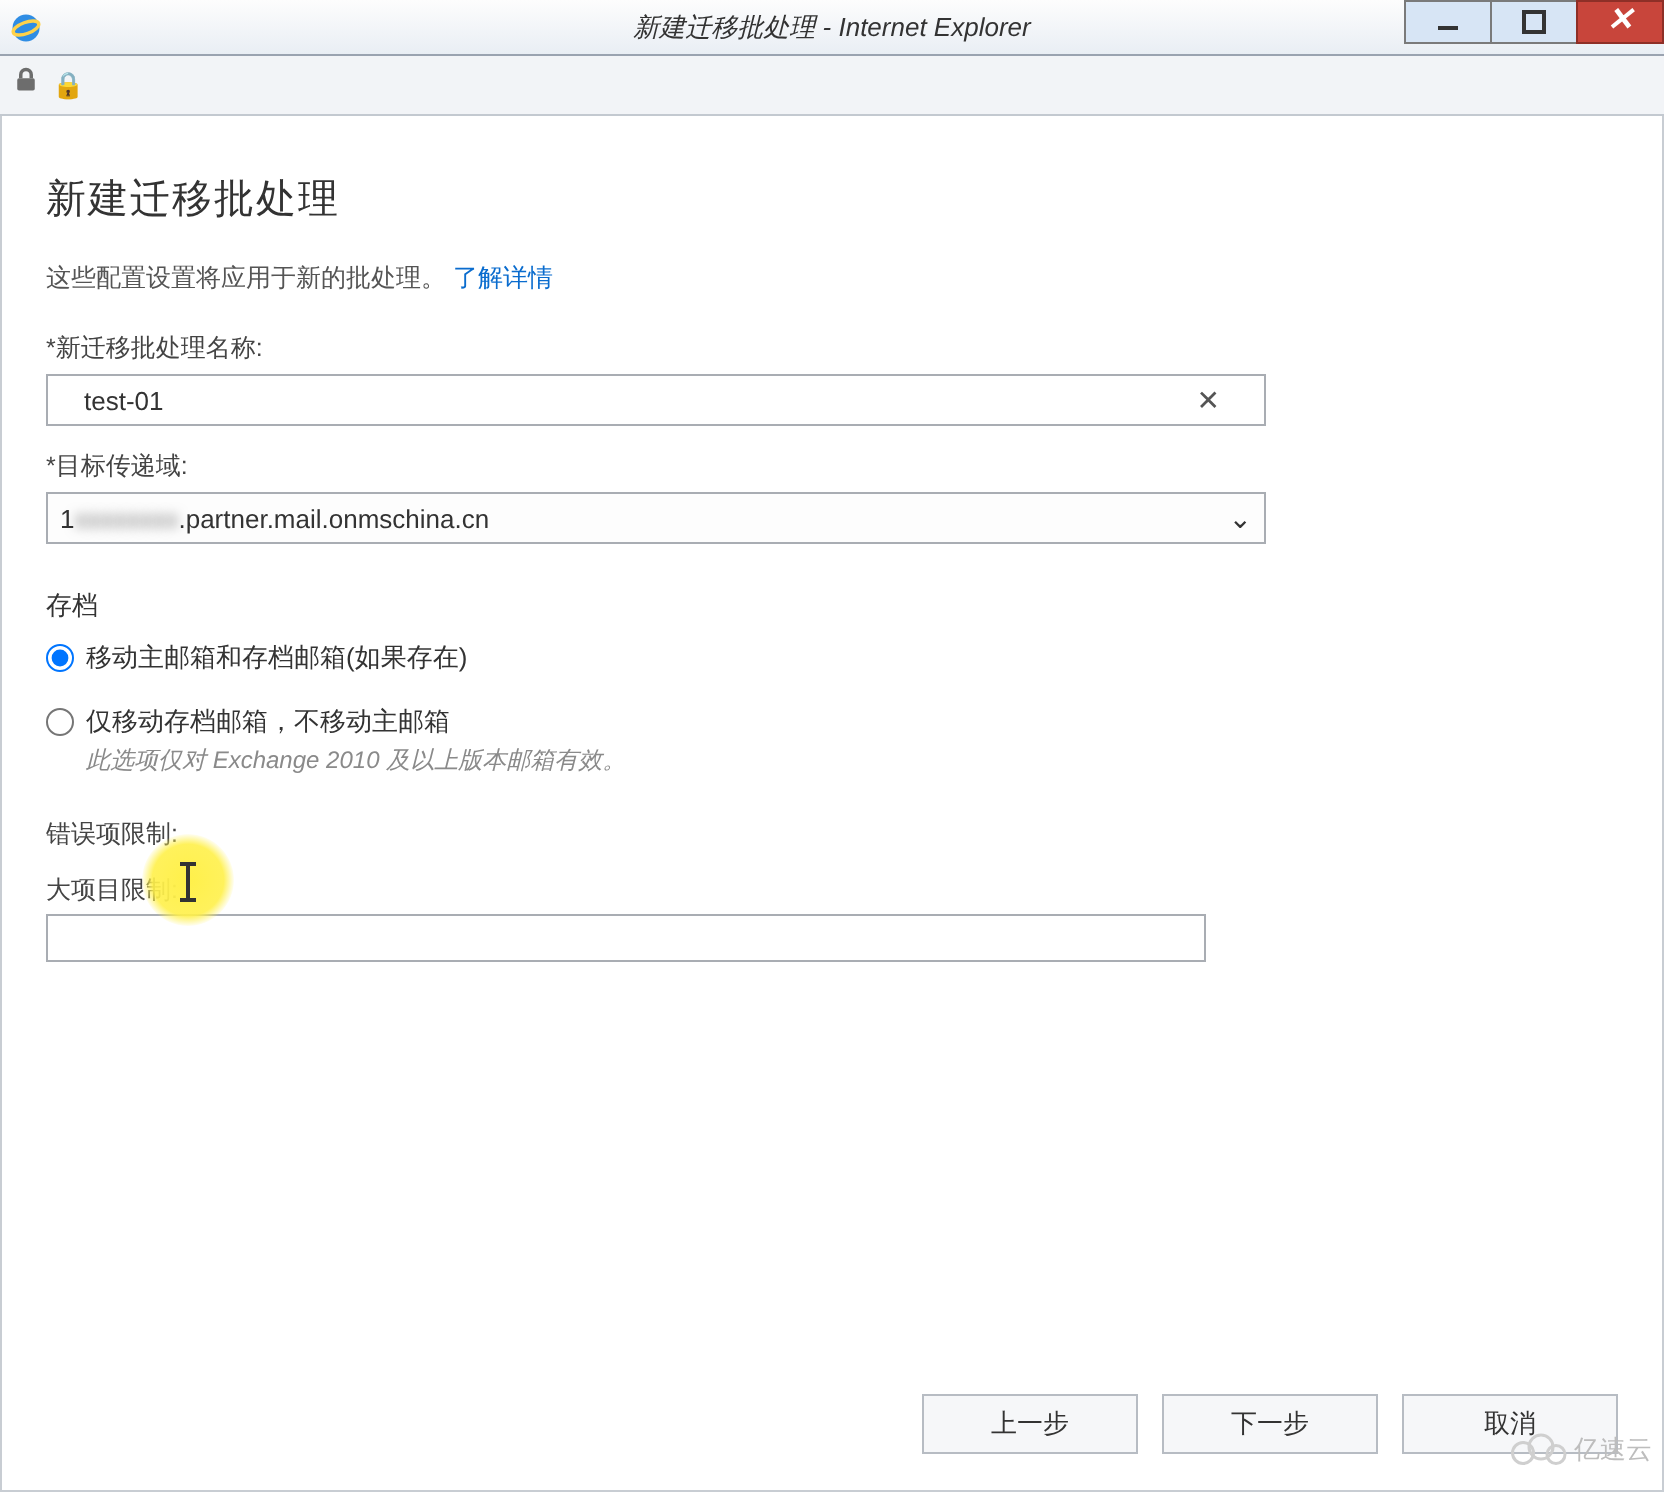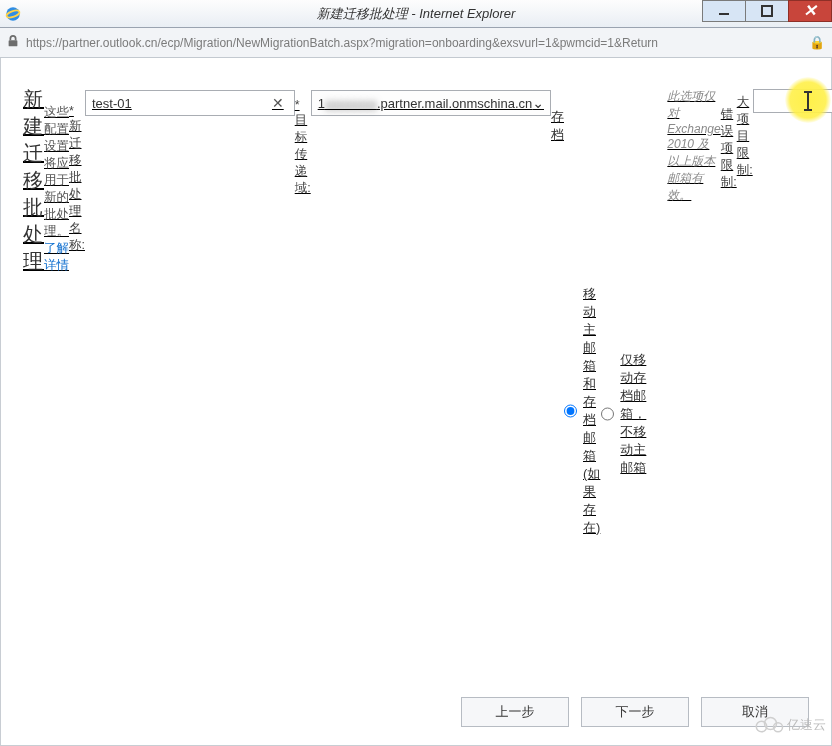--- a/index.html
+++ b/index.html
@@ -14,28 +14,28 @@
   .win-btn.min { background:#d7e5f5; }
   .win-btn.max { background:#d7e5f5; }
   .win-btn.close { background:#c8453b; color:#fff; border-color:#8e2f27; font-weight:bold; }
 
   
   .addrbar { height: 30px; background:#f2f4f7; border-bottom:1px solid #c3c9d0; display:flex; align-items:center; padding:0 6px; gap:6px; }
   .addrbar .url { font-size:12px; color:#7b7b7b; white-space:nowrap; overflow:hidden; text-overflow:ellipsis; flex:1; }
   .lock { width:14px; height:14px; display:inline-block; }
 
   
-  .content { padding: 28px 22px 18px 22px; height: calc(100% - 58px); position:relative; border:1px solid #c8cdd3; border-top:none; display:flex; flex-direction:row;text-decoration:underline; }
+  .content { padding: 28px 22px 18px 22px; height: calc(100% - 58px); position:relative; border:1px solid #c8cdd3; border-top:none; display:flex; flex-direction:column; }
   h1 { font-size: 20px; color:#333; font-weight:400; letter-spacing:1px; }
   h2.sub { font-size: 14px; color:#444; font-weight:400; margin-top:6px; }
   .desc { font-size:12.5px; color:#555; margin-top:18px; }
   .desc a { color:#0a6cce; text-decoration:none; }
 
   .field-lbl { font-size:12.5px; color:#444; margin-top:18px; }
-  .txt { width:610px; height:26px; border:1px solid #a9adb3; background:#fff; font-size:13px; padding:2px 6px; color:#333; display:flex; align-items:center; }
+  .txt { width:610px; height:26px; border:1px solid #a9adb3; background:#fff; font-size:13px; padding:2px 18px; color:#333; display:flex; align-items:center; }
   .txt input { border:none; outline:none; flex:1; font-size:13px; color:#333; background:transparent; }
   .clear-x { color:#555; font-size:14px; padding:0 4px; cursor:pointer; }
 
   .sel { width:610px; height:26px; border:1px solid #a9adb3; background:#fdfdfd; font-size:13px; color:#333; display:flex; align-items:center; padding:0 6px; justify-content:space-between; }
   .chev { font-size:14px; color:#333; }
 
   .section-lbl { font-size:13px; color:#333; margin-top:22px; }
   .radio-row { display:flex; align-items:center; font-size:13px; color:#333; margin-top:8px; gap:6px; }
   .radio-row input[type=radio]{ width:14px; height:14px; }
   .radio-note { font-size:12px; color:#8a8a8a; font-style:italic; margin-left:20px; margin-top:2px; }
@@ -84,21 +84,20 @@
   </div>
 </div>
 
 <div class="addrbar">
   <span>
     <svg class="lock" viewBox="0 0 16 16">
         <rect x="3" y="7" width="10" height="7" rx="1" fill="#6d6d6d"></rect>
         <path d="M5 7 V5 a3 3 0 0 1 6 0 V7" fill="none" stroke="#6d6d6d" stroke-width="2"></path>
       </svg>
   </span>
-  <span class="url">https://partner.outlook.cn/ecp/Migration/NewMigrationBatch.aspx?migration=onboarding&amp;exsvurl=1&amp;pwmcid=1&amp;Return</span>
   <span style="color:#777;font-size:13px;">🔒</span>
 </div>
 
 <div class="content">
 
   <h1>新建迁移批处理</h1>
 
   <p class="desc">
     <span>这些配置设置将应用于新的批处理。</span>
     <a href="#">了解详情</a>

